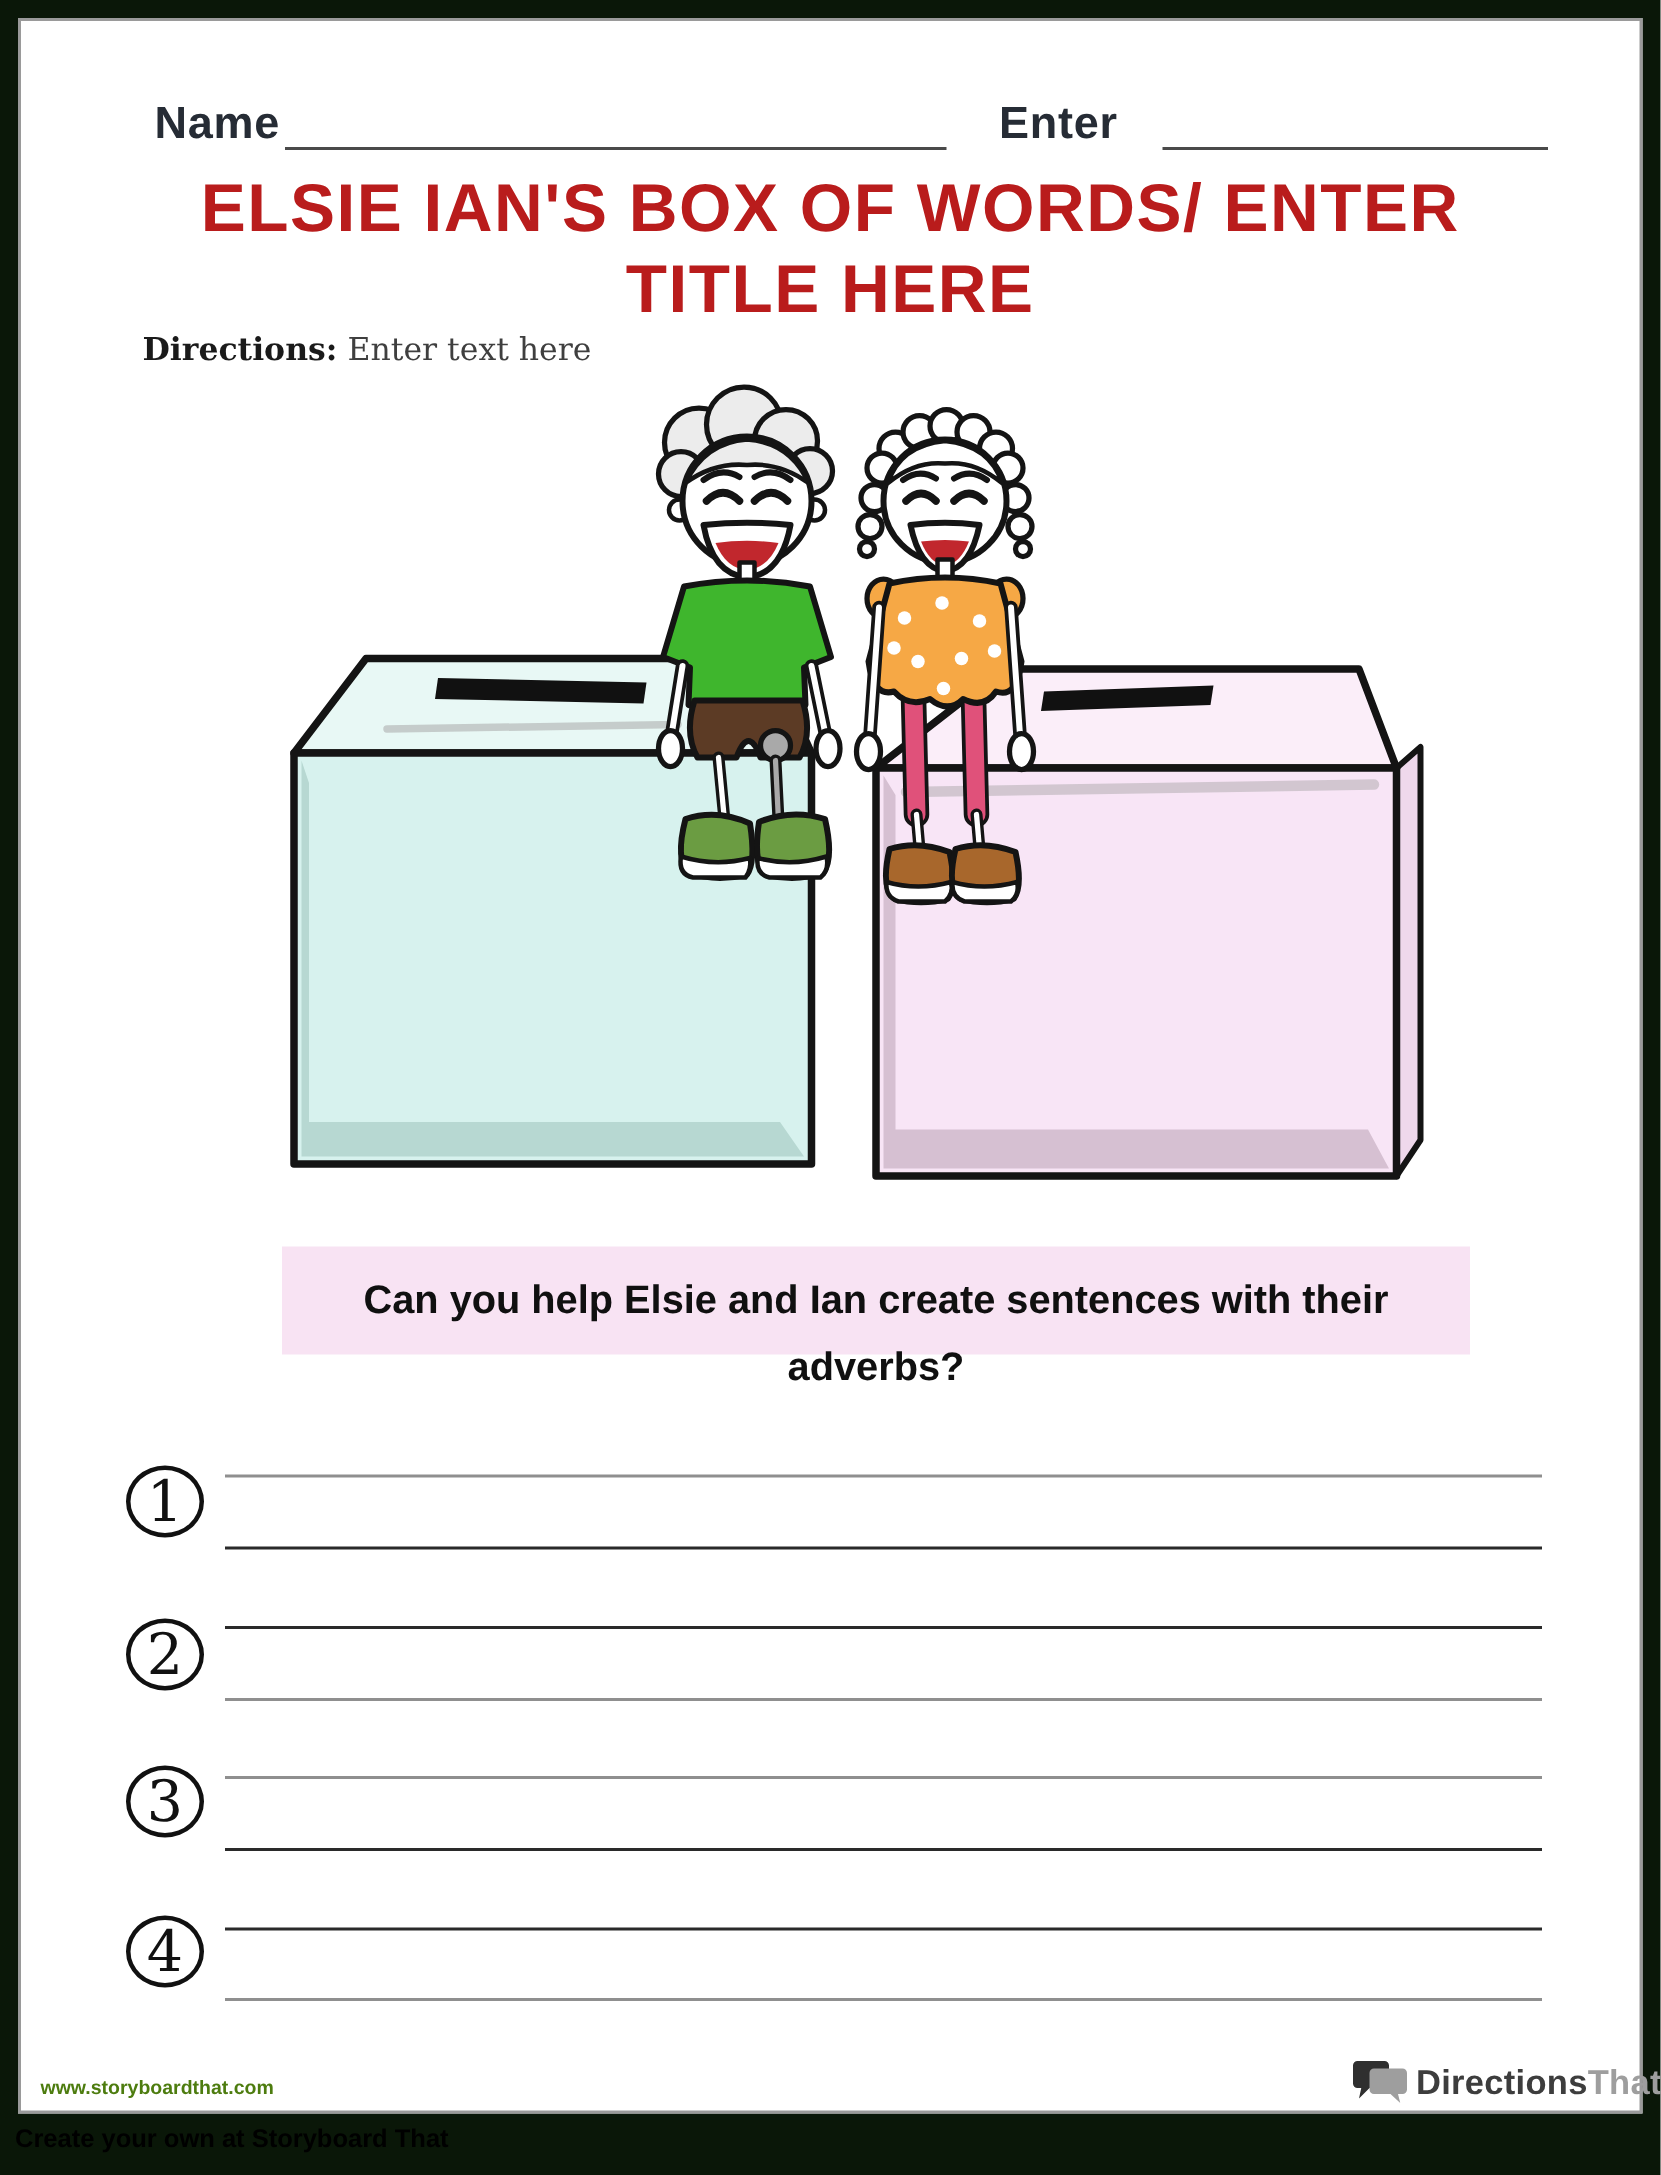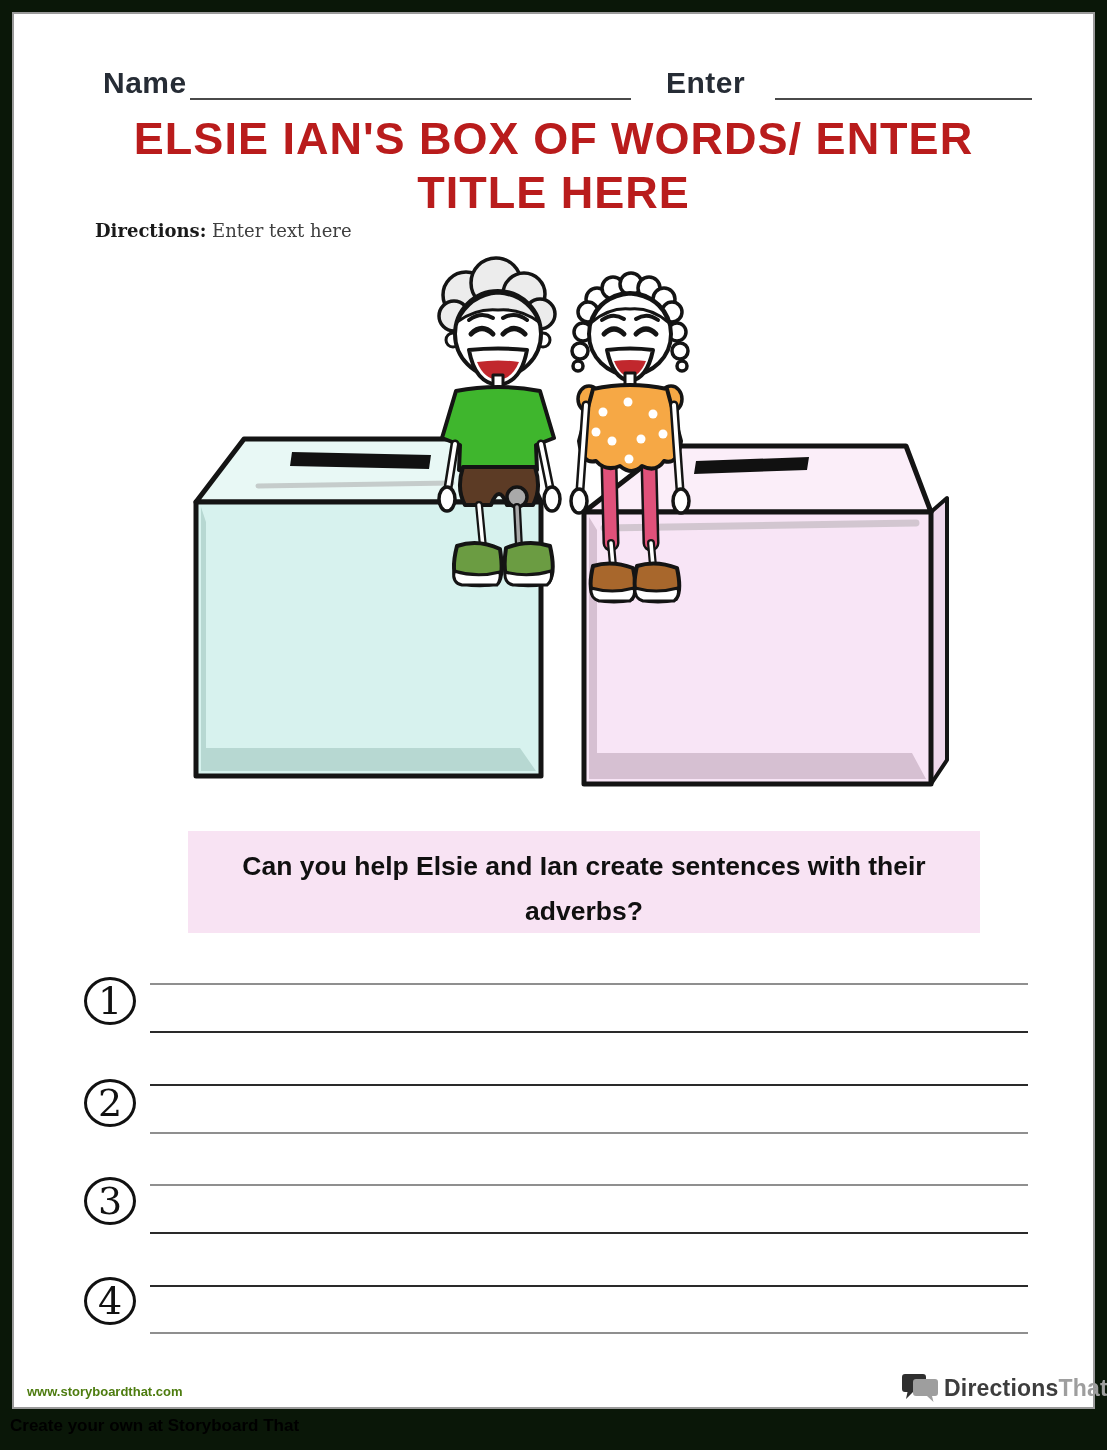--- a/index.html
+++ b/index.html
@@ -9,21 +9,21 @@
           background:#ffffff; border:2px solid #9a9a9a; }
   .content { position:absolute; left:-14px; top:-14px; width:1107px; height:1450px; }
   .abs { position:absolute; }
 
   .field-label { font-weight:bold; font-size:30px; color:#262c35; letter-spacing:0.5px; }
   .write-line { border-top:2px solid #4a4a4a; height:0; }
 
   .title { width:1107px; text-align:center; color:#b91c1c; font-weight:800;
            font-size:45px; line-height:54px; letter-spacing:1px; }
 
-  .directions { font-family:"DejaVu Serif", serif; font-size:18px; color:#3f3f3f; }
+  .directions { font-family:"DejaVu Serif", serif; font-size:21px; color:#3f3f3f; }
   .directions b { color:#1a1a1a; }
 
   .card { position:absolute; background:#ffffff; border:2.5px solid #1a1a1a;
           display:flex; align-items:center; justify-content:center;
           font-family:"DejaVu Serif", serif; font-size:23px; color:#2e2e2e; }
 
   .banner { background:#f8e3f3; }
   .banner-text { margin:13px auto 0; width:766px; text-align:center;
                  font-weight:bold; font-size:26.5px; line-height:45px; color:#101010; }
 
@@ -187,21 +187,21 @@
           <path d="M611 543 L613 566" stroke="#fff" stroke-width="3.5"></path>
       <path d="M651 543 L653 566" stroke-width="8"></path>
           <path d="M651 543 L653 566" stroke="#fff" stroke-width="3.5"></path>
       <path d="M593 566 Q587 592 596 599 Q614 604 632 599 Q638 591 633 568 Q612 560 593 566 Z" fill="#a8672c" stroke-width="4"></path>
       <path d="M591 588 Q590 598 599 601 L630 601 Q636 596 634 588 Q612 594 591 588 Z" fill="#fff" stroke-width="3"></path>
       <path d="M637 566 Q631 592 640 599 Q658 604 676 599 Q682 591 677 568 Q656 560 637 566 Z" fill="#a8672c" stroke-width="4"></path>
       <path d="M635 588 Q634 598 643 601 L674 601 Q680 596 678 588 Q656 594 635 588 Z" fill="#fff" stroke-width="3"></path>
     </g>
   </svg>
 
-  <div class="abs banner" style="left:188px; top:831px; width:792px; height:102px;">
+  <div class="abs banner" style="left:188px; top:831px; width:792px; height:72px;">
     <div class="banner-text">Can you help Elsie and Ian create sentences with their adverbs?</div>
   </div>
 
   <div>
     <div class="num-circle" style="left:84px; top:977px;">1</div>
     <div class="abs line-gray" style="left:150px; top:983px; width:878px;"></div>
     <div class="abs line-dark" style="left:150px; top:1031px; width:878px;"></div>
 
     <div class="num-circle" style="left:84px; top:1079px;">2</div>
     <div class="abs line-dark" style="left:150px; top:1084px; width:878px;"></div>

